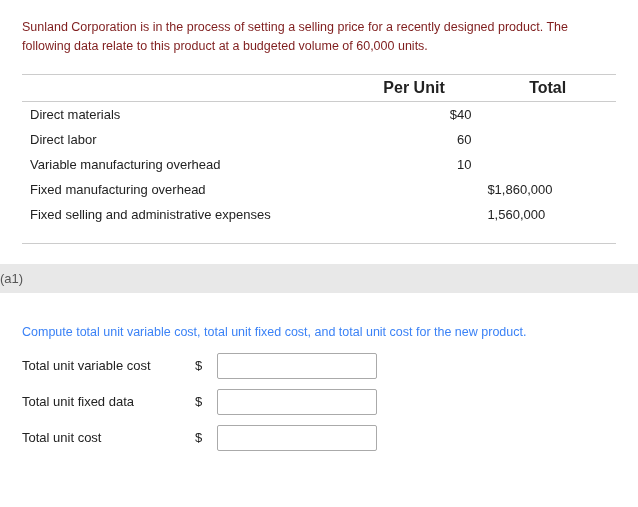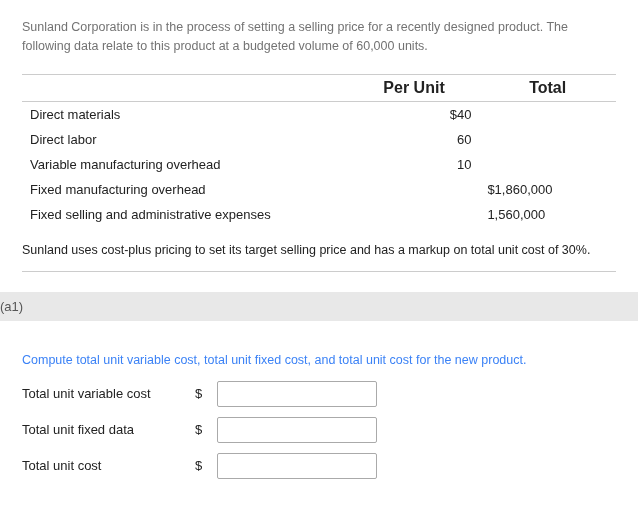--- a/index.html
+++ b/index.html
@@ -11,21 +11,21 @@
       width: 638px;
       min-height: 507px;
     }
     .main-content {
       padding: 18px 22px 10px 22px;
     }
     .intro-text {
       font-size: 12.5px;
       line-height: 1.5;
       margin-bottom: 18px;
-      color: #737373;
+      color: #7f1d1d;
     }
     .data-table {
       width: 100%;
       border-collapse: collapse;
       margin-bottom: 16px;
     }
     .data-table th {
       font-weight: bold;
       font-size: 16px;
       text-align: center;
@@ -129,21 +129,20 @@
           <td class="col-total">$1,860,000</td>
         </tr>
         <tr>
           <td class="col-label">Fixed selling and administrative expenses</td>
           <td class="col-perunit"></td>
           <td class="col-total">1,560,000</td>
         </tr>
       </tbody>
   </table>
 
-  <p class="markup-text">Sunland uses cost-plus pricing to set its target selling price and has a markup on total unit cost of 30%.</p>
 
   <hr class="section-divider">
 </div>
 
 <div class="section-header">
   <span>(a1)</span>
 </div>
 
 <div class="main-content">
   <div class="section-body">

